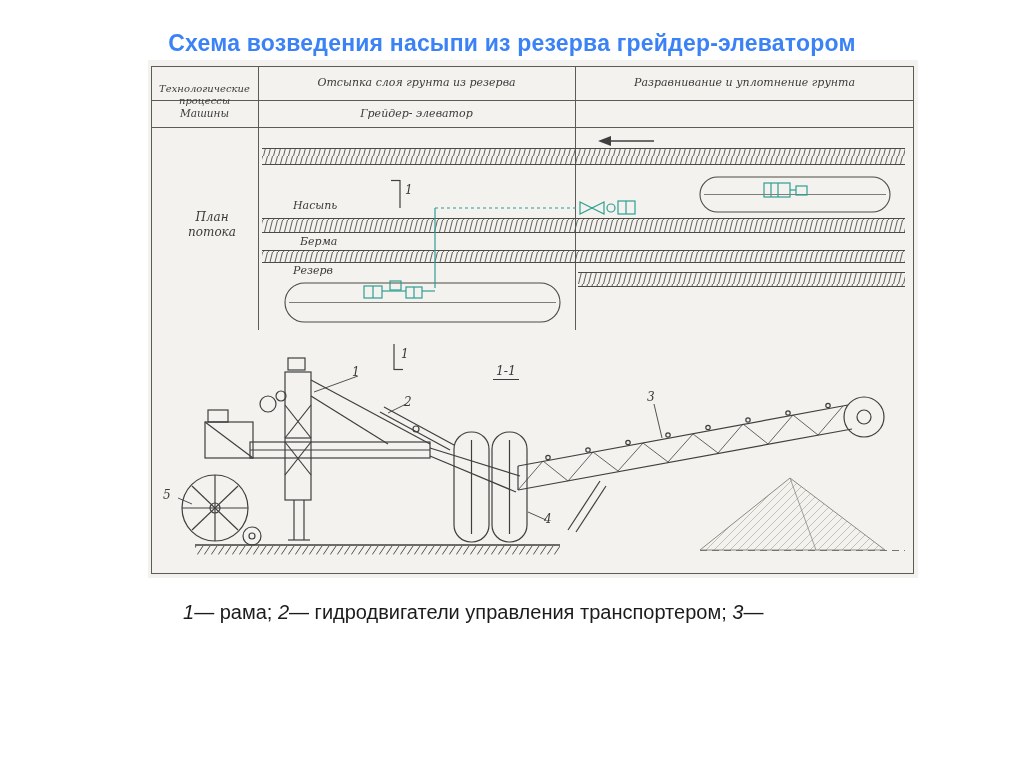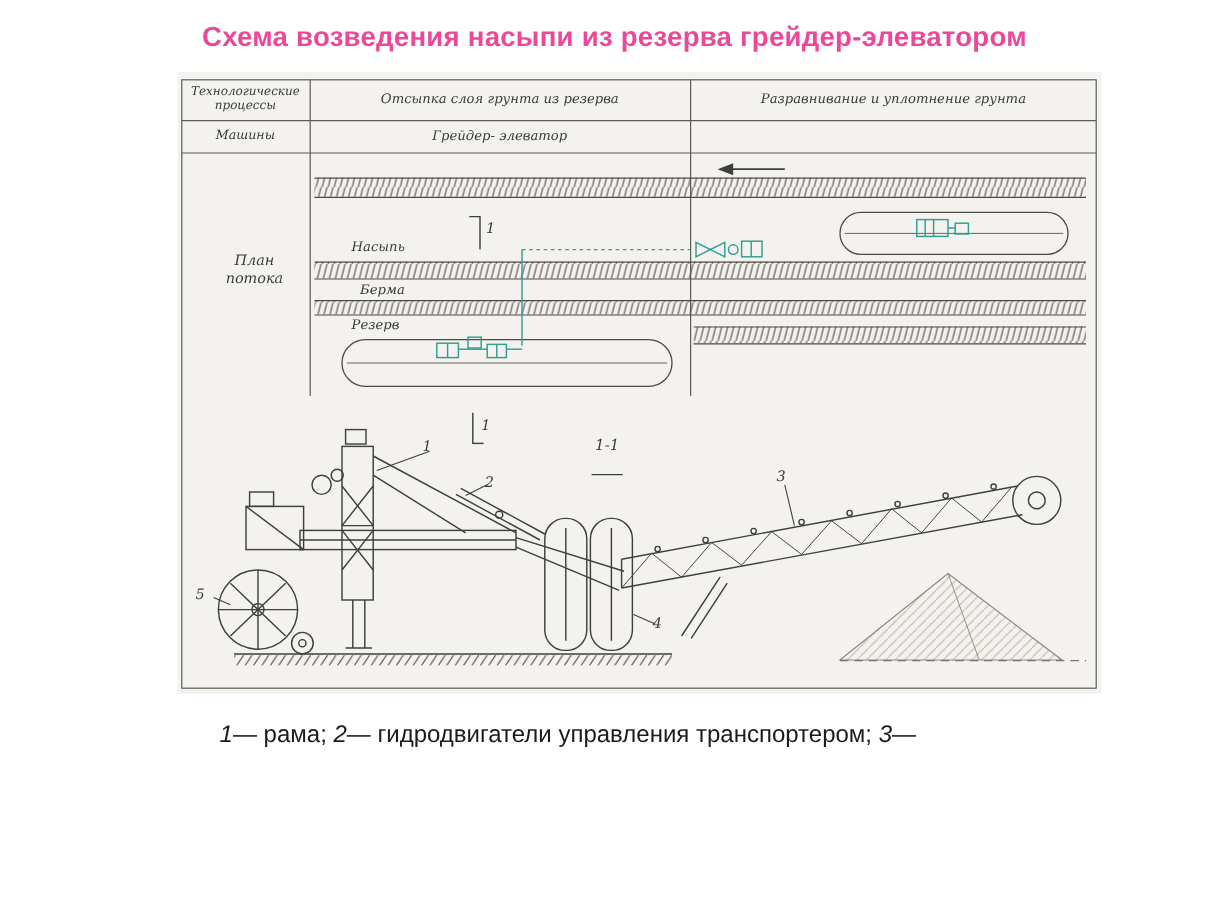--- a/index.html
+++ b/index.html
@@ -2,39 +2,39 @@
 <html><head>
 <meta charset="utf-8">
 <style>
   * { margin:0; padding:0; box-sizing:border-box; }
   html,body { background:#ffffff; }
   body {
     width:1024px; height:767px; position:relative; overflow:hidden;
     font-family:"Liberation Sans", sans-serif;
   }
   .title {
-    position:absolute; left:0; top:17px; width:1024px; text-align:center;
-    font-size:23px; font-weight:bold; color:#ec4899; letter-spacing:.2px;
+    position:absolute; left:0; top:30px; width:1024px; text-align:center;
+    font-size:23px; font-weight:bold; color:#3b82f6; letter-spacing:.2px;
   }
   .scan {
     position:absolute; left:148px; top:60px; width:770px; height:518px;
     background:#f3f2ee;
   }
   .scan svg { position:absolute; left:0; top:0; }
   .scan-text {
     position:absolute; font-family:"DejaVu Serif", serif; font-style:italic;
     color:#3a3a3a; white-space:nowrap;
   }
   .cell {
     display:flex; align-items:center; justify-content:center; text-align:center;
     line-height:1.2; white-space:normal;
   }
   .plan-label { text-align:center; line-height:1.25; font-size:12px; }
   .view-label {
-    border-bottom:1px solid #3a3a3a; padding-bottom:17px; text-align:center;
+    border-bottom:1px solid #3a3a3a; padding-bottom:1px; text-align:center;
     font-size:12.5px; width:26px;
   }
   .callout { font-size:12px; }
   .caption {
     position:absolute; left:183px; top:596px; width:710px;
     font-size:20px; line-height:33px; color:#1b1b1b;
   }
   .caption .num { font-style:italic; }
 </style>
 </head>
@@ -185,21 +185,21 @@
 
     <g>
       <line x1="47" y1="485" x2="412" y2="485" stroke="#3f3f3f" stroke-width="1.3"></line>
       <rect x="47" y="485.5" width="365" height="9" fill="url(#ghatch)"></rect>
       <polygon points="552,490 642,418 737,490" fill="url(#pilehatch)" stroke="#8d8a80" stroke-width="1"></polygon>
       <line x1="642" y1="418" x2="668" y2="490" stroke="#8d8a80" stroke-width="0.8"></line>
       <line x1="552" y1="490.5" x2="757" y2="490.5" stroke="#77756e" stroke-width="1" stroke-dasharray="7 5"></line>
     </g>
   </svg>
 
-  <div class="scan-text cell" style="left:3px; top:6px; width:107px; height:34px; font-size:10px;">Технологические процессы</div>
+  <div class="scan-text cell" style="left:3px; top:18px; width:107px; height:34px; font-size:10px;">Технологические процессы</div>
   <div class="scan-text cell" style="left:110px; top:6px; width:317px; height:34px; font-size:11px;">Отсыпка слоя грунта из резерва</div>
   <div class="scan-text cell" style="left:427px; top:6px; width:339px; height:34px; font-size:11px;">Разравнивание и уплотнение грунта</div>
   <div class="scan-text cell" style="left:3px; top:40px; width:107px; height:27px; font-size:10.5px;">Машины</div>
   <div class="scan-text cell" style="left:110px; top:40px; width:317px; height:27px; font-size:11px;">Грейдер- элеватор</div>
 
   <div class="scan-text plan-label" style="left:3px; top:150px; width:107px;padding-left:15px;">
     <div>План</div>
     <div>потока</div>
   </div>
   <div class="scan-text" style="left:145px; top:139px; font-size:11px;">Насыпь</div>

